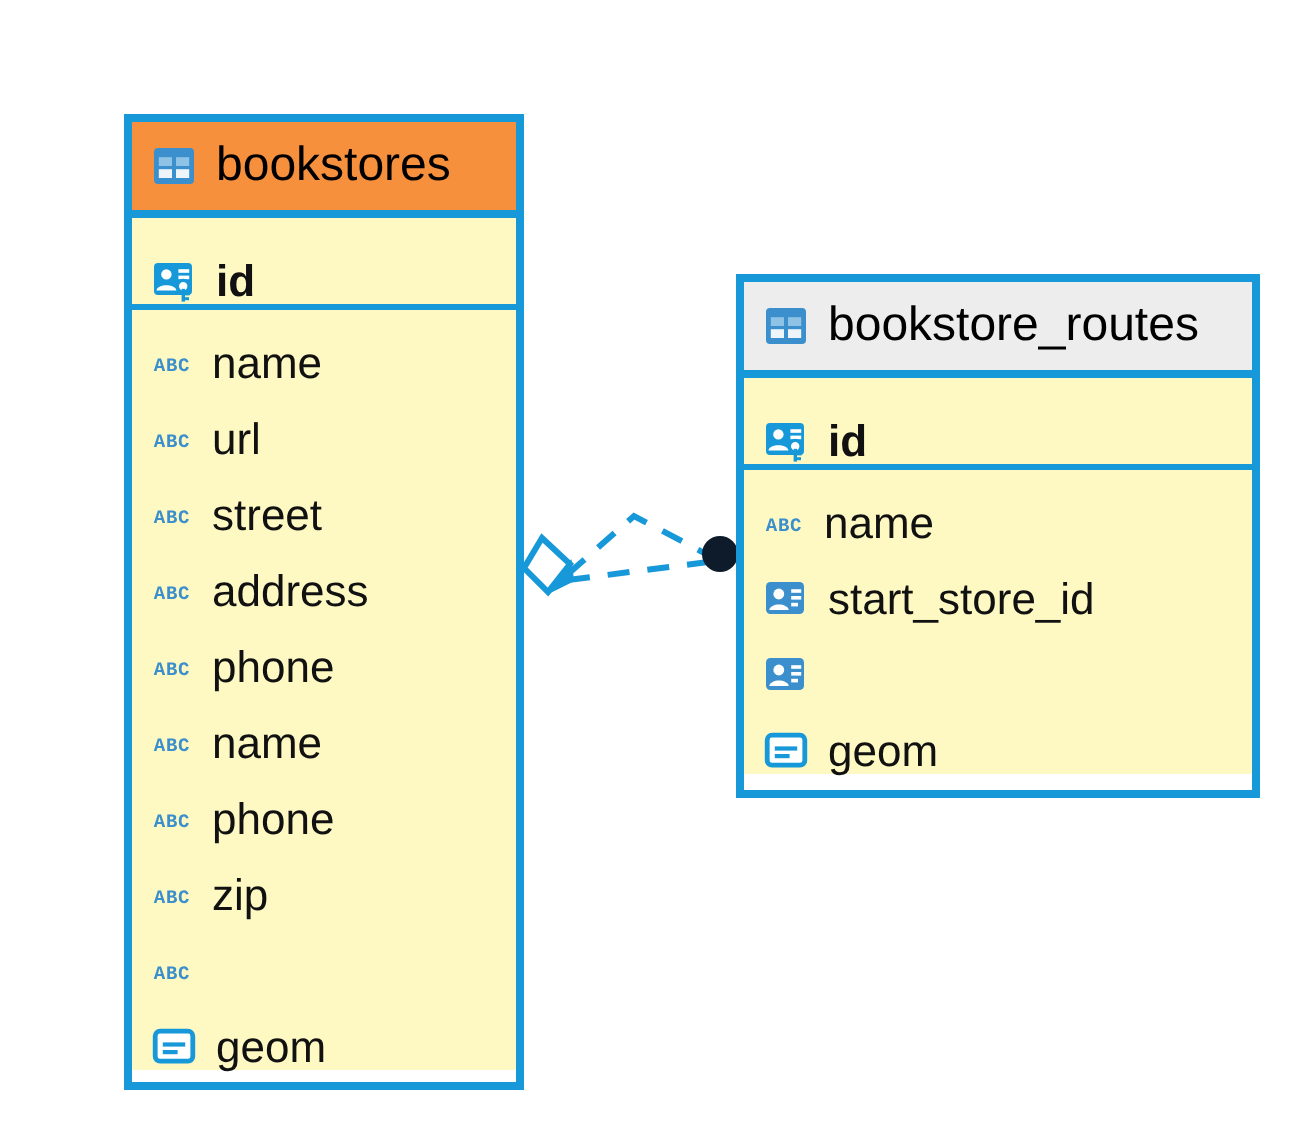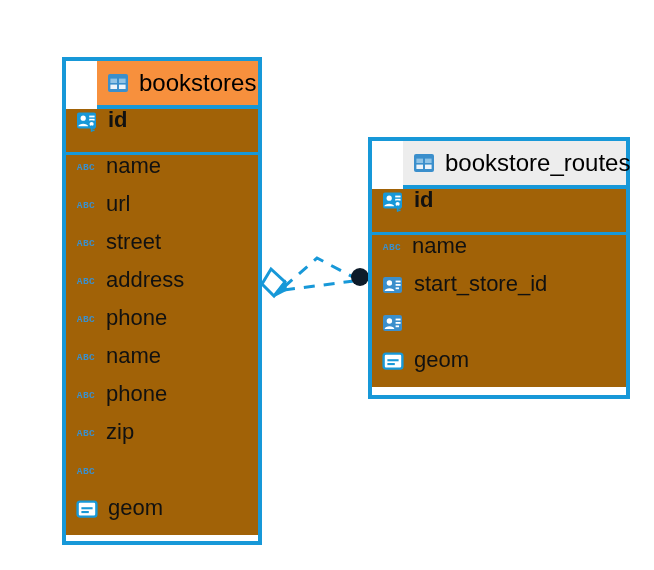--- a/index.html
+++ b/index.html
@@ -40,41 +40,40 @@
   }
 
   .entity-header {
     box-sizing: border-box;
     height: 48px;
     display: flex;
     align-items: center;
     gap: 9px;
     padding: 0 8px 0 9px;
     border-bottom: 4px solid #1798d8;
-    margin-left: 31px;
   }
   .entity-header.accent-orange { background: #f7903d; }
   .entity-header.accent-gray   { background: #ededed; text-align: right; }
 
   .entity-title {
     font-size: 24px;
     color: #000000;
     line-height: 1;
     white-space: nowrap;
   }
 
   
   .field-row {
     box-sizing: border-box;
     height: 38px;
     display: flex;
-    align-items: flex-start;
+    align-items: flex-end;
     gap: 9px;
     padding: 0 8px 0 9px;
-    background: #a16207;
+    background: #fef9c3;
   }
   .field-row.pk {
     height: 46px;
     border-bottom: 3px solid #1798d8;
   }
   .field-name {
     font-size: 22px;
     color: #111111;
     line-height: 1;
     white-space: nowrap;

